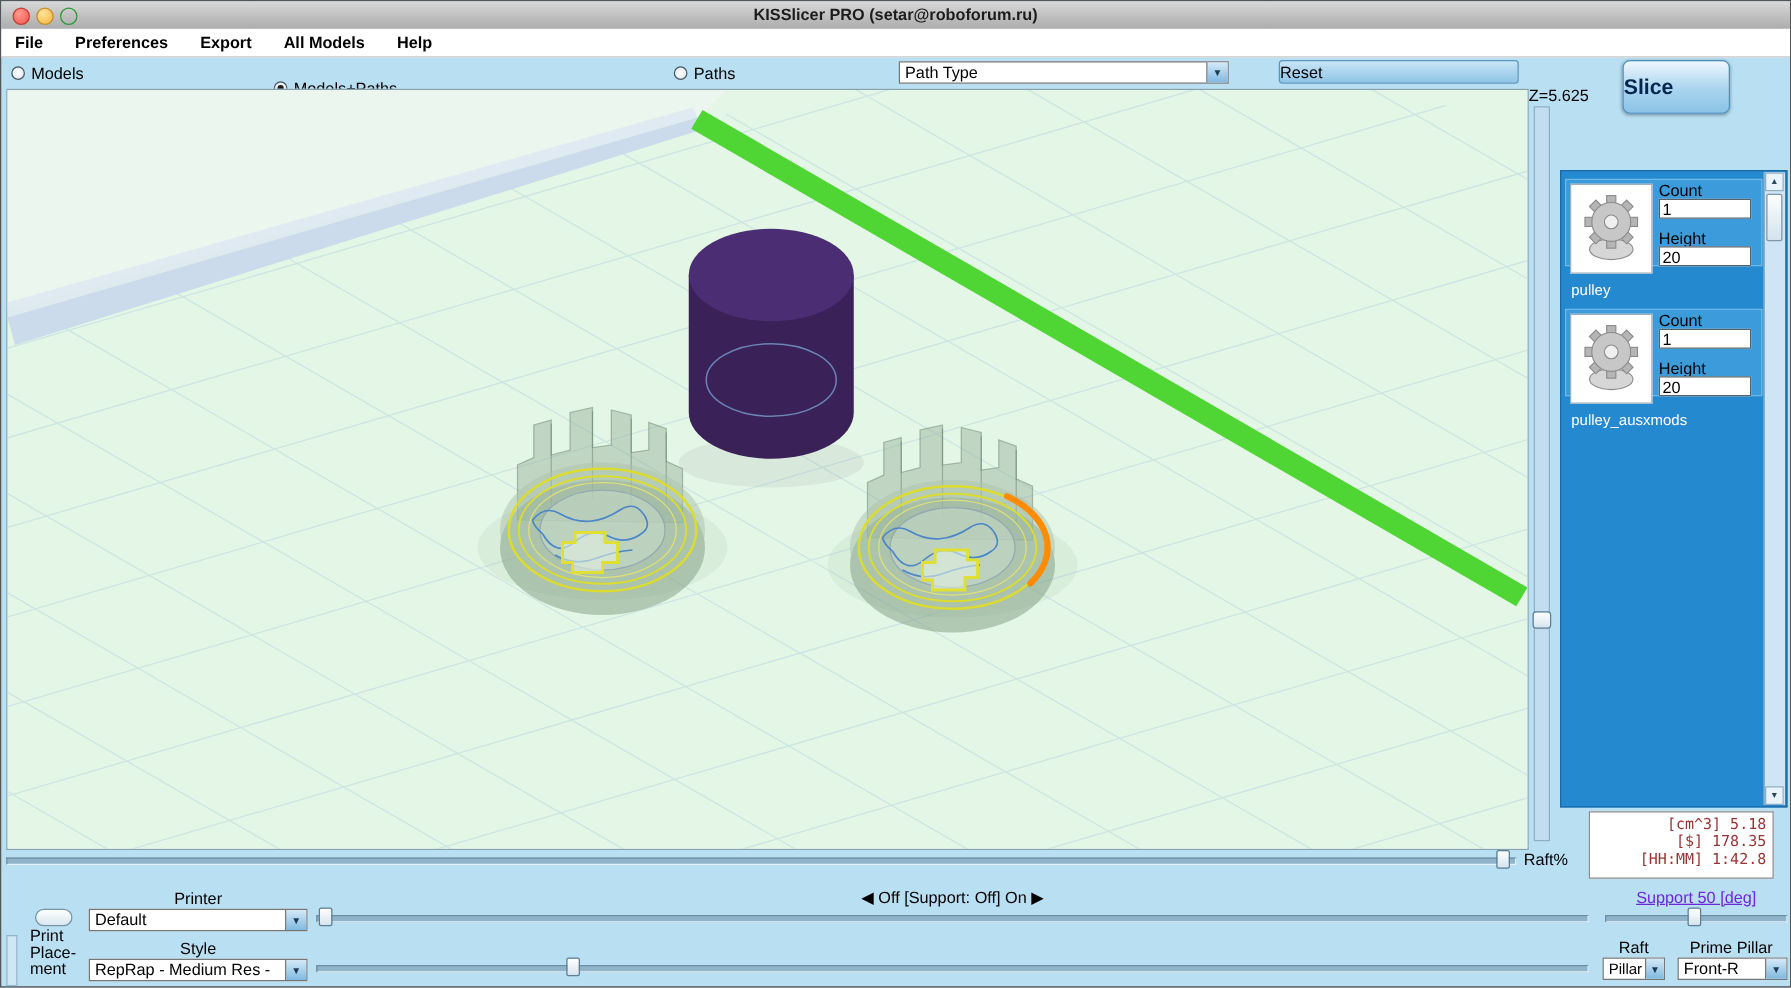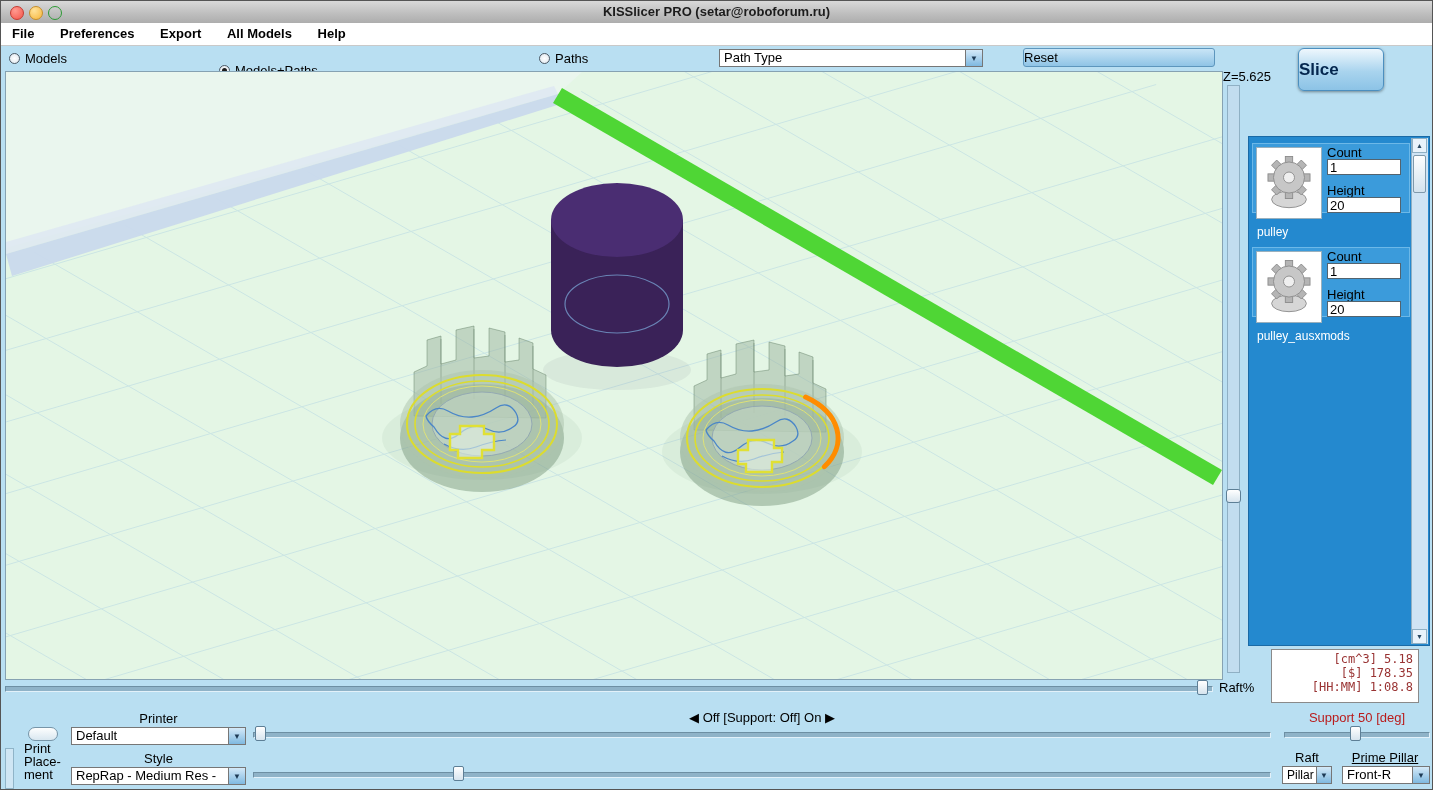--- a/index.html
+++ b/index.html
@@ -61,21 +61,21 @@
                 box-sizing:border-box;font-size:7px;color:#2a4a63;display:flex;align-items:center;justify-content:center;}
   .scroll-thumb{position:absolute;left:1px;top:17px;width:13px;height:38px;background:linear-gradient(#fdfefe,#d3e3ee);
                 border:1px solid #7e99ab;border-radius:2px;box-sizing:border-box;}
   .stats-box{position:absolute;left:1270px;top:648px;width:136px;height:48px;background:#ffffff;border:1px solid #8a8a8a;
              font-family:"DejaVu Sans Mono",monospace;font-size:12px;line-height:14px;color:#993333;
              text-align:right;padding:2px 5px;box-sizing:content-box;}
   
   .vstrip{position:absolute;left:4px;top:747px;width:9px;height:41px;background:#cfe6f4;border:1px solid #8fb4c8;box-sizing:border-box;}
   .pill-btn{position:absolute;left:27px;top:726px;width:30px;height:14px;border-radius:7px;
             background:linear-gradient(#fdfefe,#d9e7f0);border:1px solid #7795a8;box-sizing:border-box;}
-  .gray{color:#b91c1c;}
+  .gray{color:#6d28d9;text-decoration:underline;}
 </style>
 </head>
 <body>
 
 <svg width="0" height="0" style="position:absolute">
   <symbol id="gear-thumb" viewBox="0 0 70 72">
     <g fill="#b5b5b5" stroke="#8c8c8c" stroke-width="1">
       <ellipse cx="35" cy="54" rx="19" ry="9" fill="#d6d6d6"></ellipse>
       <rect x="31" y="7" width="8" height="13" transform="rotate(0 35 30)"></rect>
       <rect x="31" y="7" width="8" height="13" transform="rotate(45 35 30)"></rect>
@@ -262,21 +262,21 @@
     <div class="panel-scroll">
       <div class="scroll-arrow" style="top:0;">▲</div>
       <div class="scroll-thumb"></div>
       <div class="scroll-arrow" style="bottom:0;">▼</div>
     </div>
   </div>
 
   <div class="stats-box">
     <div>[cm^3] 5.18</div>
     <div>[$] 178.35</div>
-    <div>[HH:MM] 1:08.8</div>
+    <div>[HH:MM] 1:42.8</div>
   </div>
 
   <div class="hslider" style="left:4px;top:679px;width:1208px;">
     <div class="groove"></div>
     <div class="hthumb" style="left:1192px;"></div>
   </div>
   <div class="lbl" style="left:1218px;top:679px;">Raft%</div>
 
   <div class="vstrip"></div>
   <div class="pill-btn"></div>
@@ -313,19 +313,19 @@
     <div class="groove"></div>
     <div class="hthumb" style="left:66px;"></div>
   </div>
 
   <div class="lbl center" style="left:1281px;top:749px;width:50px;">Raft</div>
   <div class="combo" style="left:1281px;top:765px;width:50px;height:18px;font-size:12px;">
     <span class="combo-text" style="right:15px;">Pillar</span>
     <span class="combo-btn" style="width:14px;">▼</span>
   </div>
 
-  <div class="lbl center" style="left:1336px;top:749px;width:96px;text-decoration:underline;">Prime Pillar</div>
+  <div class="lbl center" style="left:1336px;top:749px;width:96px;">Prime Pillar</div>
   <div class="combo" style="left:1341px;top:765px;width:88px;height:18px;">
     <span class="combo-text">Front-R</span>
     <span class="combo-btn">▼</span>
   </div>
 
 </div>
 
 </body></html>

